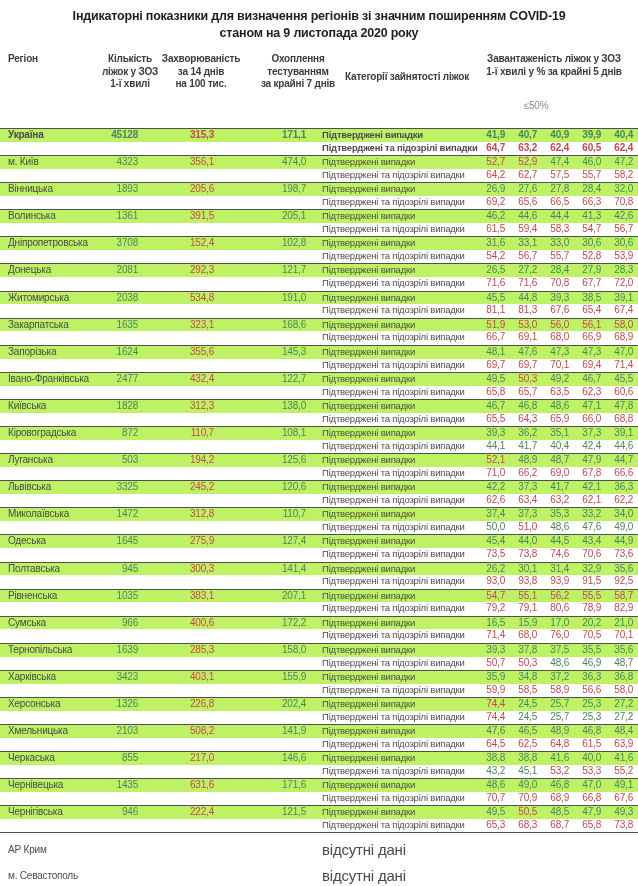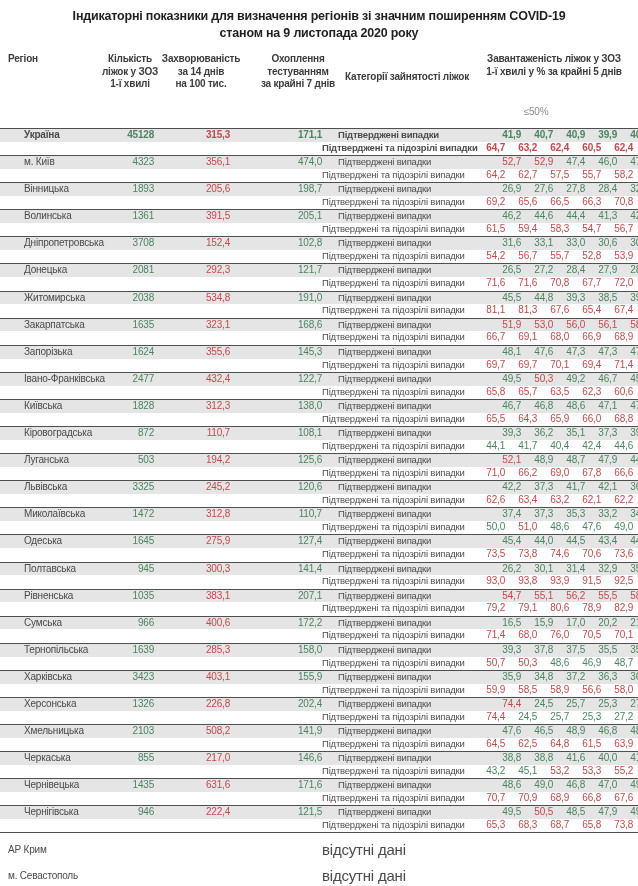--- a/index.html
+++ b/index.html
@@ -28,21 +28,21 @@
   .thr-row .c { text-align:center; }
   .thr-row .d { text-align:right; padding-right:4px; }
 
   
   .regions { position:absolute; left:0; top:128px; width:638px;
              border-bottom:1.5px solid #4f4f4f; }
   .region-block { height:27.1px; border-top:1.5px solid #4f4f4f; }
   .subrow { display:grid;
             grid-template-columns:98px 44px 80px 90px 166px 32px 32px 32px 32px 32px;
             height:12.8px; line-height:12.8px; font-size:10px; }
-  .subrow.first { background:#e5e5e5;padding-left:16px; }
+  .subrow.first { background:#bef264; }
   .cell-region { padding-left:8px; color:#4a4a4a; overflow:hidden; white-space:nowrap; }
   .cell-beds { text-align:right; padding-right:4px; }
   .cell-inc { text-align:right; padding-right:8px; }
   .cell-test { text-align:right; padding-right:6px; }
   .cell-cat { padding-left:10px; color:#4d4d4d; font-size:9.5px; overflow:hidden; white-space:nowrap; }
   .cell-val { text-align:right; padding-right:5px; }
   .good { color:#4a8560; }
   .bad  { color:#c4494f; }
   .bold-row .subrow { font-weight:bold; }
   .bold-row .cell-cat { font-weight:bold; }
@@ -78,21 +78,21 @@
 
     <div class="colhead" style="left:242px; top:53px; width:112px;">Охоплення
 тестуванням
 за крайні 7 днів</div>
 
     <div class="colhead left" style="left:322px; top:71px; width:150px;margin-left:23px;">Категорії зайнятості ліжок</div>
 
     <div class="colhead" style="left:470px; top:53px; width:168px;">Завантаженість ліжок у ЗОЗ
 1-ї хвилі у % за крайні 5 днів</div>
 
-    <div class="colhead gray" style="left:505px; top:106px; width:62px;">≤50%</div>
+    <div class="colhead gray" style="left:505px; top:100px; width:62px;">≤50%</div>
 
   </div>
 
   <div class="regions" id="regions">
       <div class="region-block bold-row">
         <div class="subrow first">
           <div class="cell-region">Україна</div>
           <div class="cell-beds good">45128</div>
           <div class="cell-inc bad">315,3</div>
           <div class="cell-test good">171,1</div>

